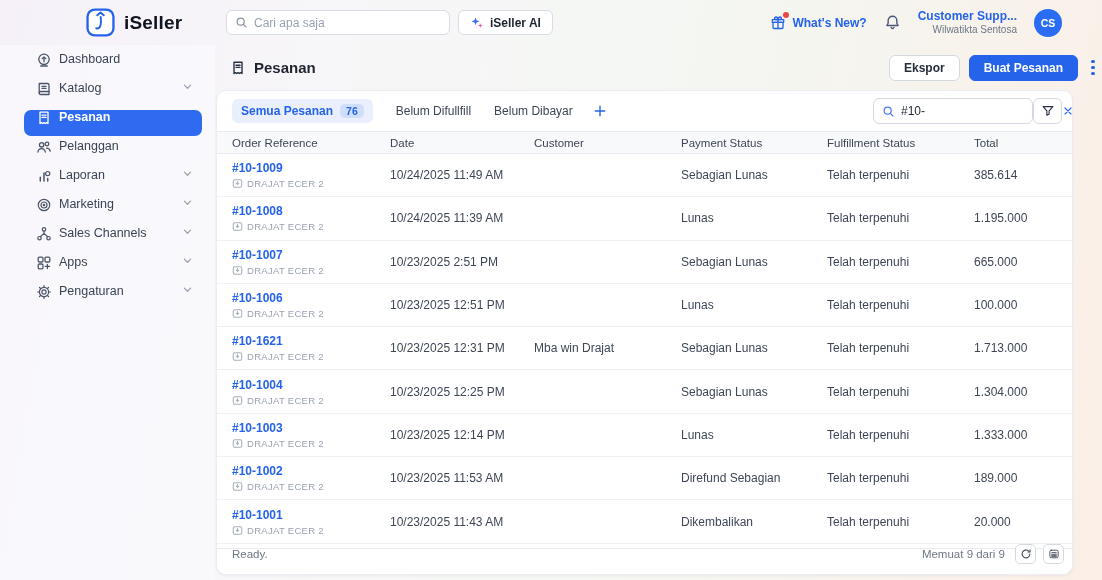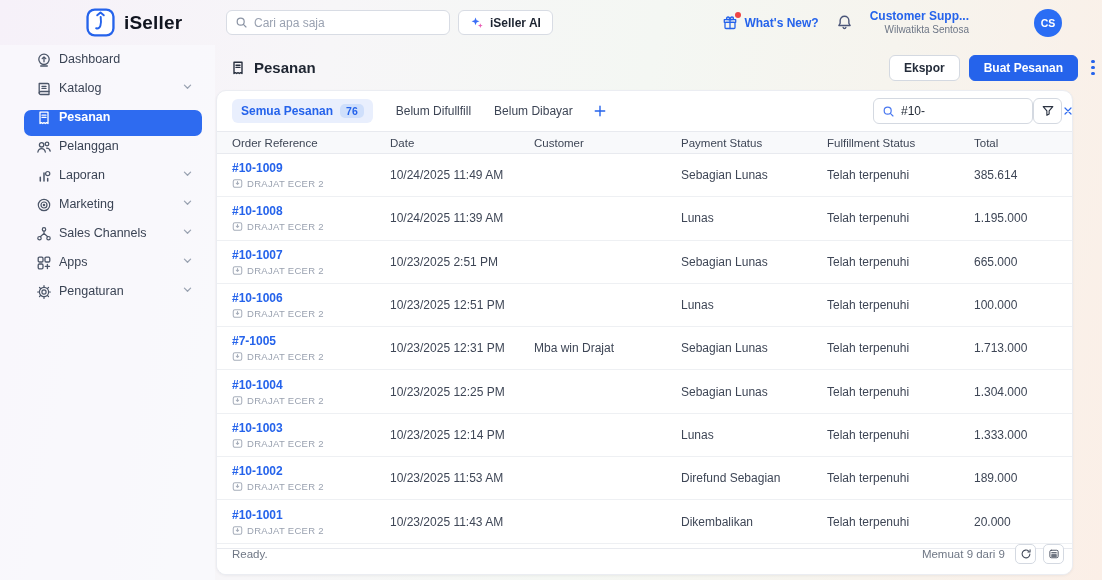--- a/index.html
+++ b/index.html
@@ -32,21 +32,21 @@
   .whats-new .icn { position:relative; }
   .whats-new .icn svg { width:16px; height:16px; }
   .red-dot { position:absolute; top:-3px; right:-3px; width:6px; height:6px; border-radius:50%; background:#ef4444; }
   .whats-new-label { font-size:12px; font-weight:700; color:#2563eb; }
   .bell { cursor:pointer; }
   .bell svg { width:17px; height:17px; }
   .account { text-align:right; line-height:1.25; cursor:pointer; }
   .account-name { font-size:12px; font-weight:700; color:#2563eb; }
   .account-company { font-size:10px; color:#6d7686; }
   .avatar { width:28px; height:28px; border-radius:50%; background:#2a6df4; color:#fff; font-size:10.5px; font-weight:700;
-    display:flex; align-items:center; justify-content:center; cursor:pointer;margin-left:48px; }
+    display:flex; align-items:center; justify-content:center; cursor:pointer; }
 
   
   .sidebar { position:absolute; top:45px; left:0; width:215px; height:535px; background:rgba(252,252,255,.55); padding-top:7px; }
   .side-item { position:relative; height:26px; margin:0 13px 3px 24px; border-radius:7px; display:flex; align-items:flex-start;
     padding-left:12px; cursor:pointer; color:#4b5568; }
   .side-item .icn svg { width:16px; height:16px; }
   .side-label { margin-left:7px; font-size:12.5px; color:#3a4354; }
   .side-item .chev { position:absolute; right:9px; color:#9aa3b2; }
   .side-item .chev svg { width:11px; height:11px; }
   .side-item.active { background:#2e6bf0; color:#fff; }
@@ -443,21 +443,21 @@
                 </span>
                 <span>DRAJAT ECER 2</span>
               </div></td>
             <td>10/23/2025 12:51 PM</td>
             <td></td>
             <td>Lunas</td>
             <td>Telah terpenuhi</td>
             <td>100.000</td>
           </tr>
           <tr>
-            <td class="c1"><span class="order-ref">#7-1005</span><div class="order-sub">
+            <td class="c1"><span class="order-ref">#10-1621</span><div class="order-sub">
                 <span class="icn">
                   <svg viewBox="0 0 16 16" fill="none" stroke="currentColor" stroke-width="1.5" stroke-linecap="round" stroke-linejoin="round">
                     <rect x="1.8" y="2.5" width="12.4" height="11" rx="2.5"></rect>
                     <path d="M8 5.2v4M6.2 7.6L8 9.4l1.8-1.8"></path>
                   </svg>
                 </span>
                 <span>DRAJAT ECER 2</span>
               </div></td>
             <td>10/23/2025 12:31 PM</td>
             <td>Mba win Drajat</td>

